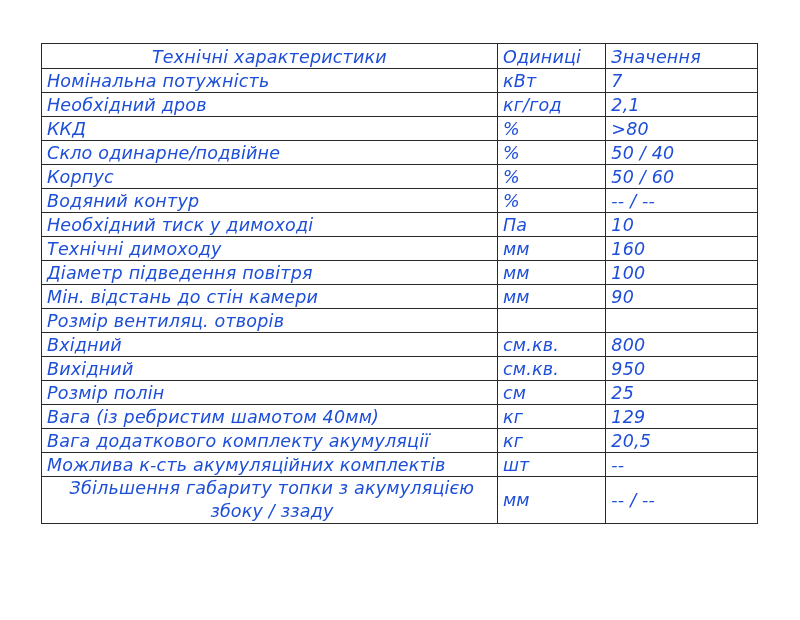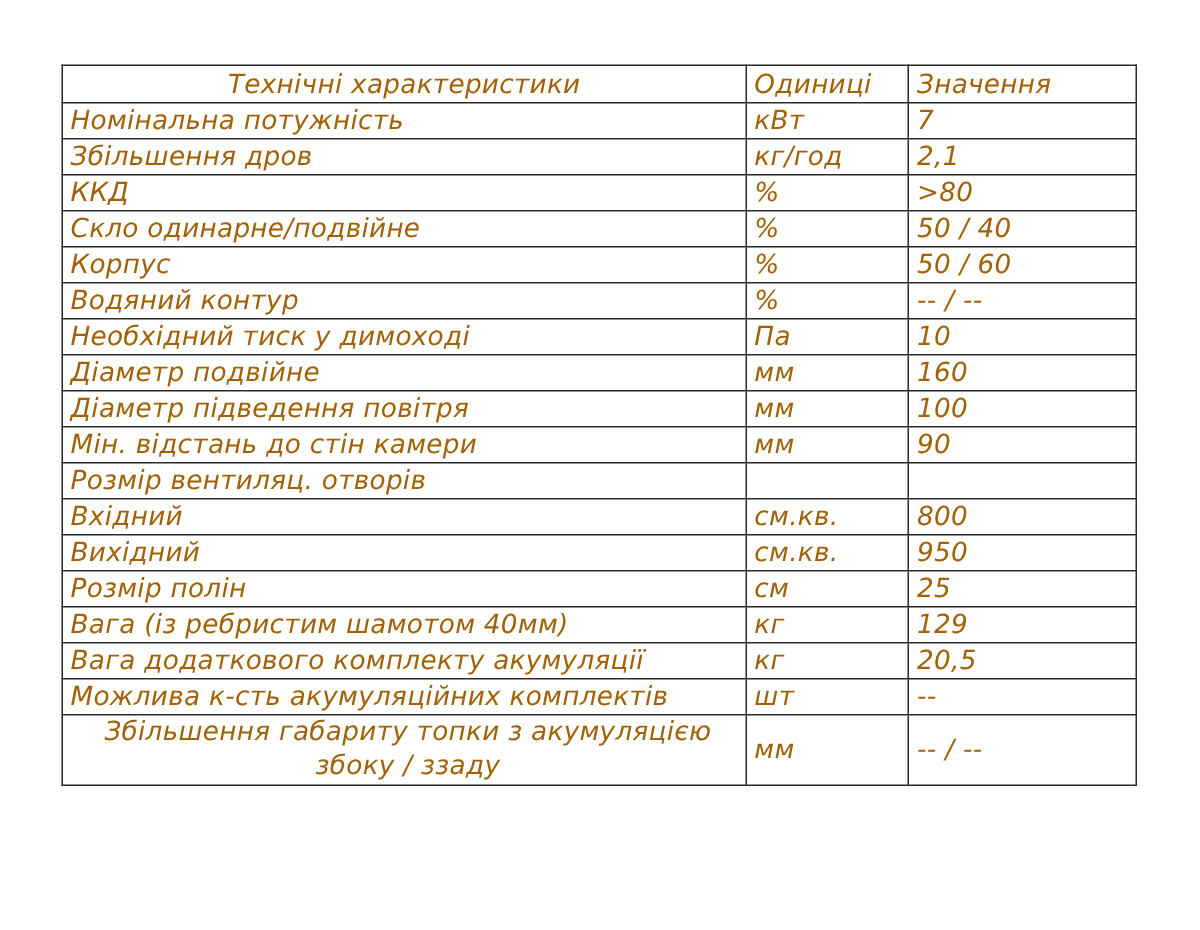--- a/index.html
+++ b/index.html
@@ -16,21 +16,21 @@
       top: 43px;
       width: 717px;
     }
     table.spec {
       border-collapse: collapse;
       table-layout: fixed;
       width: 717px;
       font-family: "DejaVu Sans", sans-serif;
       font-style: italic;
       font-size: 17.5px;
-      color: #a16207;
+      color: #1d4ed8;
       letter-spacing: 0.2px;
     }
     table.spec td {
       border: 1.6px solid #2a2a2a;
       padding: 0 0 0 5px;
       height: 23px;
       line-height: 21px;
       vertical-align: bottom;
       white-space: nowrap;
       overflow: hidden;
@@ -65,21 +65,21 @@
         <td class="c-param">Технічні характеристики</td>
         <td class="c-unit">Одиниці</td>
         <td class="c-val">Значення</td>
       </tr>
       <tr>
         <td class="c-param">Номінальна потужність</td>
         <td class="c-unit">кВт</td>
         <td class="c-val">7</td>
       </tr>
       <tr>
-        <td class="c-param">Збільшення дров</td>
+        <td class="c-param">Необхідний дров</td>
         <td class="c-unit">кг/год</td>
         <td class="c-val">2,1</td>
       </tr>
       <tr>
         <td class="c-param">ККД</td>
         <td class="c-unit">%</td>
         <td class="c-val">&gt;80</td>
       </tr>
       <tr>
         <td class="c-param">Скло одинарне/подвійне</td>
@@ -95,21 +95,21 @@
         <td class="c-param">Водяний контур</td>
         <td class="c-unit">%</td>
         <td class="c-val">-- / --</td>
       </tr>
       <tr>
         <td class="c-param">Необхідний тиск у димоході</td>
         <td class="c-unit">Па</td>
         <td class="c-val">10</td>
       </tr>
       <tr>
-        <td class="c-param">Діаметр подвійне</td>
+        <td class="c-param">Технічні димоходу</td>
         <td class="c-unit">мм</td>
         <td class="c-val">160</td>
       </tr>
       <tr>
         <td class="c-param">Діаметр підведення повітря</td>
         <td class="c-unit">мм</td>
         <td class="c-val">100</td>
       </tr>
       <tr>
         <td class="c-param">Мін. відстань до стін камери</td>

